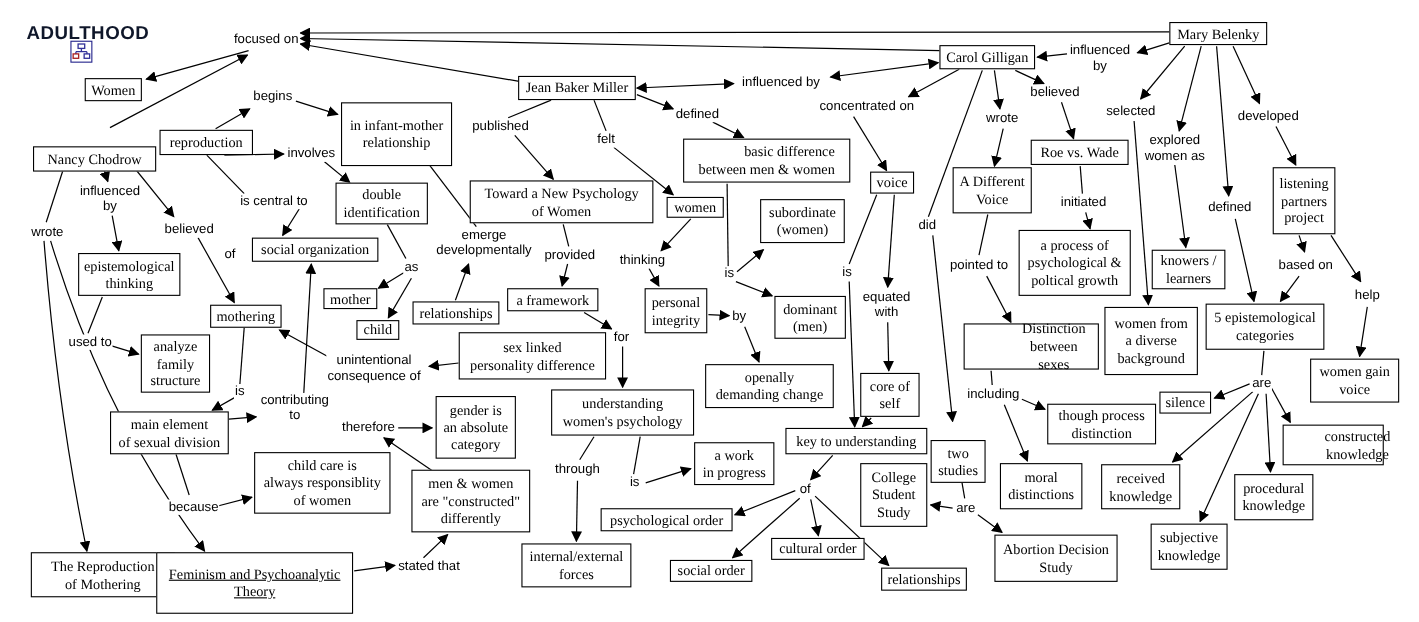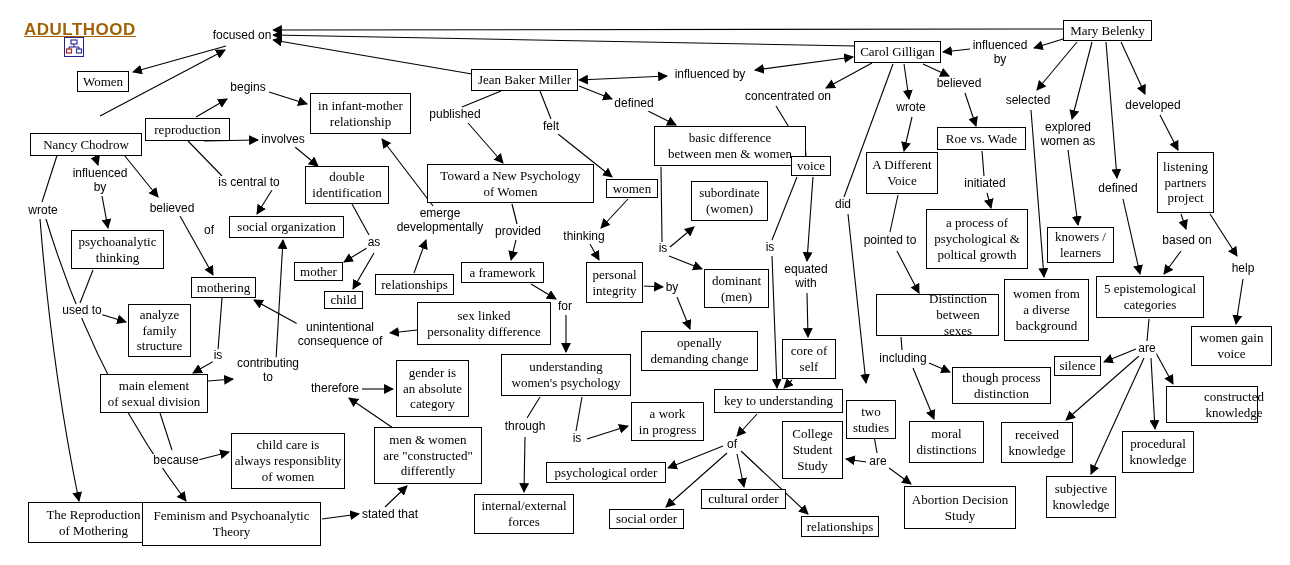--- a/index.html
+++ b/index.html
@@ -137,72 +137,72 @@
         <path d="M 1151 358 L 1155 429" class="edge" marker-end="url(#arw-e)"></path>
         <path d="M 1156 353 L 1173 384" class="edge" marker-end="url(#arw-e)"></path>
         <path d="M 414 273 L 426 240" class="edge" marker-end="url(#arw-e)"></path>
         <path d="M 433 206 L 382 139" class="edge" marker-end="url(#arw-e)"></path>
         <path d="M 352 204 L 369 235" class="edge"></path>
         <path d="M 367 248 L 344 262" class="edge" marker-end="url(#arw-e)"></path>
         <path d="M 374 253 L 353 289" class="edge" marker-end="url(#arw-e)"></path>
       </g>
   </svg>
 
-  <div id="map-title" style="color: #a16207; text-decoration: underline;">ADULTHOOD</div>
+  <div id="map-title" style="color: #0f172a;">ADULTHOOD</div>
 
   <div id="map-icon">
     <svg width="18" height="18" viewBox="0 0 18 18">
       <rect x="6" y="2" width="6" height="4" fill="none" stroke="#333399" stroke-width="1.2"></rect>
       <line x1="9" y1="6" x2="9" y2="9" stroke="#333399" stroke-width="1.2"></line>
       <line x1="4" y1="9" x2="14" y2="9" stroke="#333399" stroke-width="1.2"></line>
       <line x1="4" y1="9" x2="4" y2="11" stroke="#333399" stroke-width="1.2"></line>
       <line x1="14" y1="9" x2="14" y2="11" stroke="#333399" stroke-width="1.2"></line>
       <rect x="1.5" y="11" width="5" height="4" fill="none" stroke="#aa2222" stroke-width="1.2"></rect>
       <rect x="11.5" y="11" width="5" height="4" fill="none" stroke="#333399" stroke-width="1.2"></rect>
     </svg>
   </div>
 
   <div id="node-layer">
       <div class="cnode" style="left: 77px; top: 71px; width: 52px; height: 21px;">Women</div>
       <div class="cnode" style="left: 30px; top: 117px; width: 112px; height: 23px; margin-top: 16px;">Nancy Chodrow</div>
       <div class="cnode" style="left: 145px; top: 118px; width: 85px; height: 23px;">reproduction</div>
-      <div class="cnode" style="left: 310px; top: 93px; width: 101px; height: 41px;">in infant-mother
+      <div class="cnode" style="left: 310px; top: 93px; width: 101px; height: 58px;">in infant-mother
 relationship</div>
       <div class="cnode" style="left: 305px; top: 166px; width: 84px; height: 38px;">double
 identification</div>
-      <div class="cnode" style="left: 71px; top: 230px; width: 93px; height: 39px;">psychoanalytic
+      <div class="cnode" style="left: 71px; top: 230px; width: 93px; height: 39px;">epistemological
 thinking</div>
       <div class="cnode" style="left: 229px; top: 216px; width: 115px; height: 22px;">social organization</div>
       <div class="cnode" style="left: 294px; top: 262px; width: 49px; height: 19px;">mother</div>
       <div class="cnode" style="left: 324px; top: 291px; width: 39px; height: 18px;">child</div>
       <div class="cnode" style="left: 375px; top: 274px; width: 79px; height: 21px;">relationships</div>
       <div class="cnode" style="left: 191px; top: 277px; width: 65px; height: 21px;">mothering</div>
       <div class="cnode" style="left: 128px; top: 304px; width: 63px; height: 53px;">analyze
 family
 structure</div>
       <div class="cnode" style="left: 100px; top: 374px; width: 108px; height: 39px;">main element
 of sexual division</div>
       <div class="cnode" style="left: 396px; top: 360px; width: 73px; height: 57px;">gender is
 an absolute
 category</div>
-      <div class="cnode" style="left: 231px; top: 411px; width: 114px; height: 56px; margin-top: 22px;">child care is
+      <div class="cnode" style="left: 231px; top: 411px; width: 124px; height: 56px;">child care is
 always responsiblity
 of women</div>
       <div class="cnode" style="left: 374px; top: 427px; width: 108px; height: 57px;">men &amp; women
 are "constructed"
 differently</div>
       <div class="cnode" style="left: 28px; top: 502px; width: 131px; height: 41px;">The Reproduction
 of Mothering</div>
-      <div class="cnode" style="left: 142px; top: 502px; width: 179px; height: 44px;">Feminism and Psychoanalytic
+      <div class="cnode" style="left: 142px; top: 502px; width: 179px; height: 56px; text-decoration: underline;">Feminism and Psychoanalytic
 Theory</div>
       <div class="cnode" style="left: 471px; top: 69px; width: 107px; height: 22px;">Jean Baker Miller</div>
       <div class="cnode" style="left: 427px; top: 164px; width: 167px; height: 39px;">Toward a New Psychology
 of Women</div>
       <div class="cnode" style="left: 606px; top: 179px; width: 52px; height: 19px;">women</div>
-      <div class="cnode" style="left: 654px; top: 126px; width: 152px; height: 40px;">basic difference
+      <div class="cnode" style="left: 621px; top: 126px; width: 152px; height: 40px; text-align: right;">basic difference
 between  men &amp; women</div>
       <div class="cnode" style="left: 691px; top: 181px; width: 77px; height: 40px;">subordinate
 (women)</div>
       <div class="cnode" style="left: 461px; top: 262px; width: 83px; height: 21px;">a framework</div>
       <div class="cnode" style="left: 417px; top: 302px; width: 134px; height: 43px;">sex linked
 personality difference</div>
       <div class="cnode" style="left: 586px; top: 262px; width: 57px; height: 41px;">personal
 integrity</div>
       <div class="cnode" style="left: 501px; top: 354px; width: 130px; height: 42px;">understanding
 women's psychology</div>

